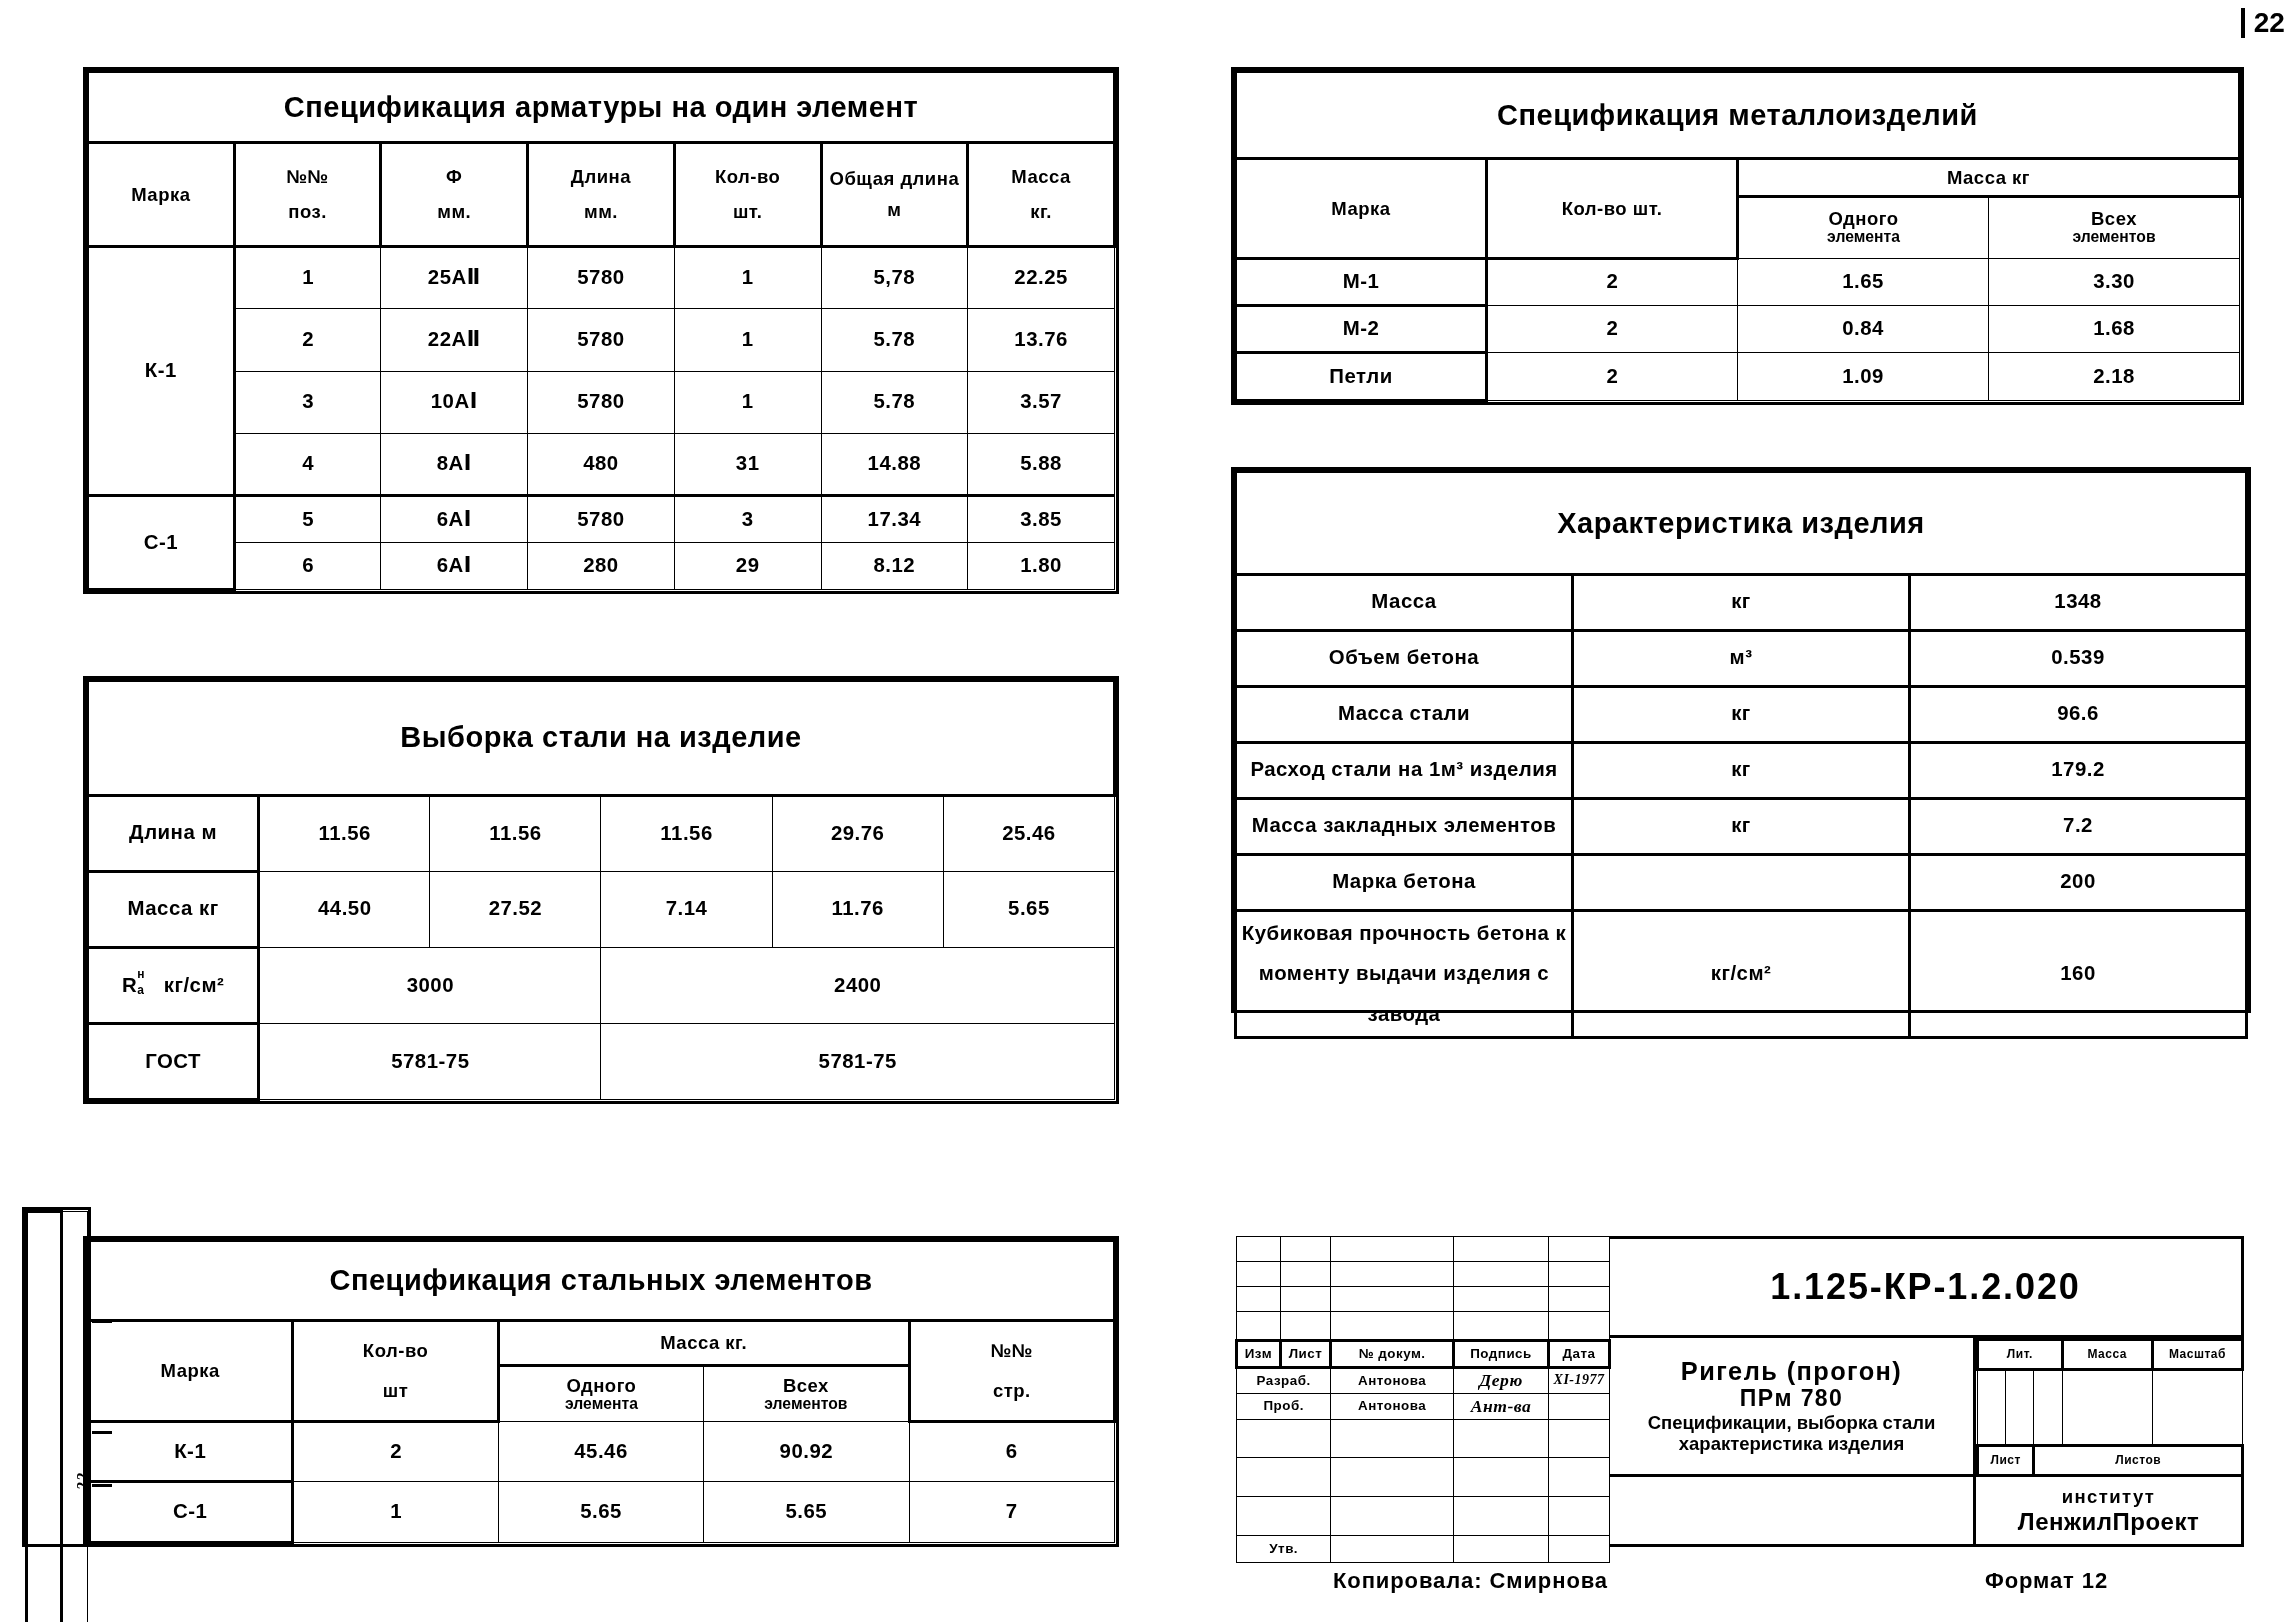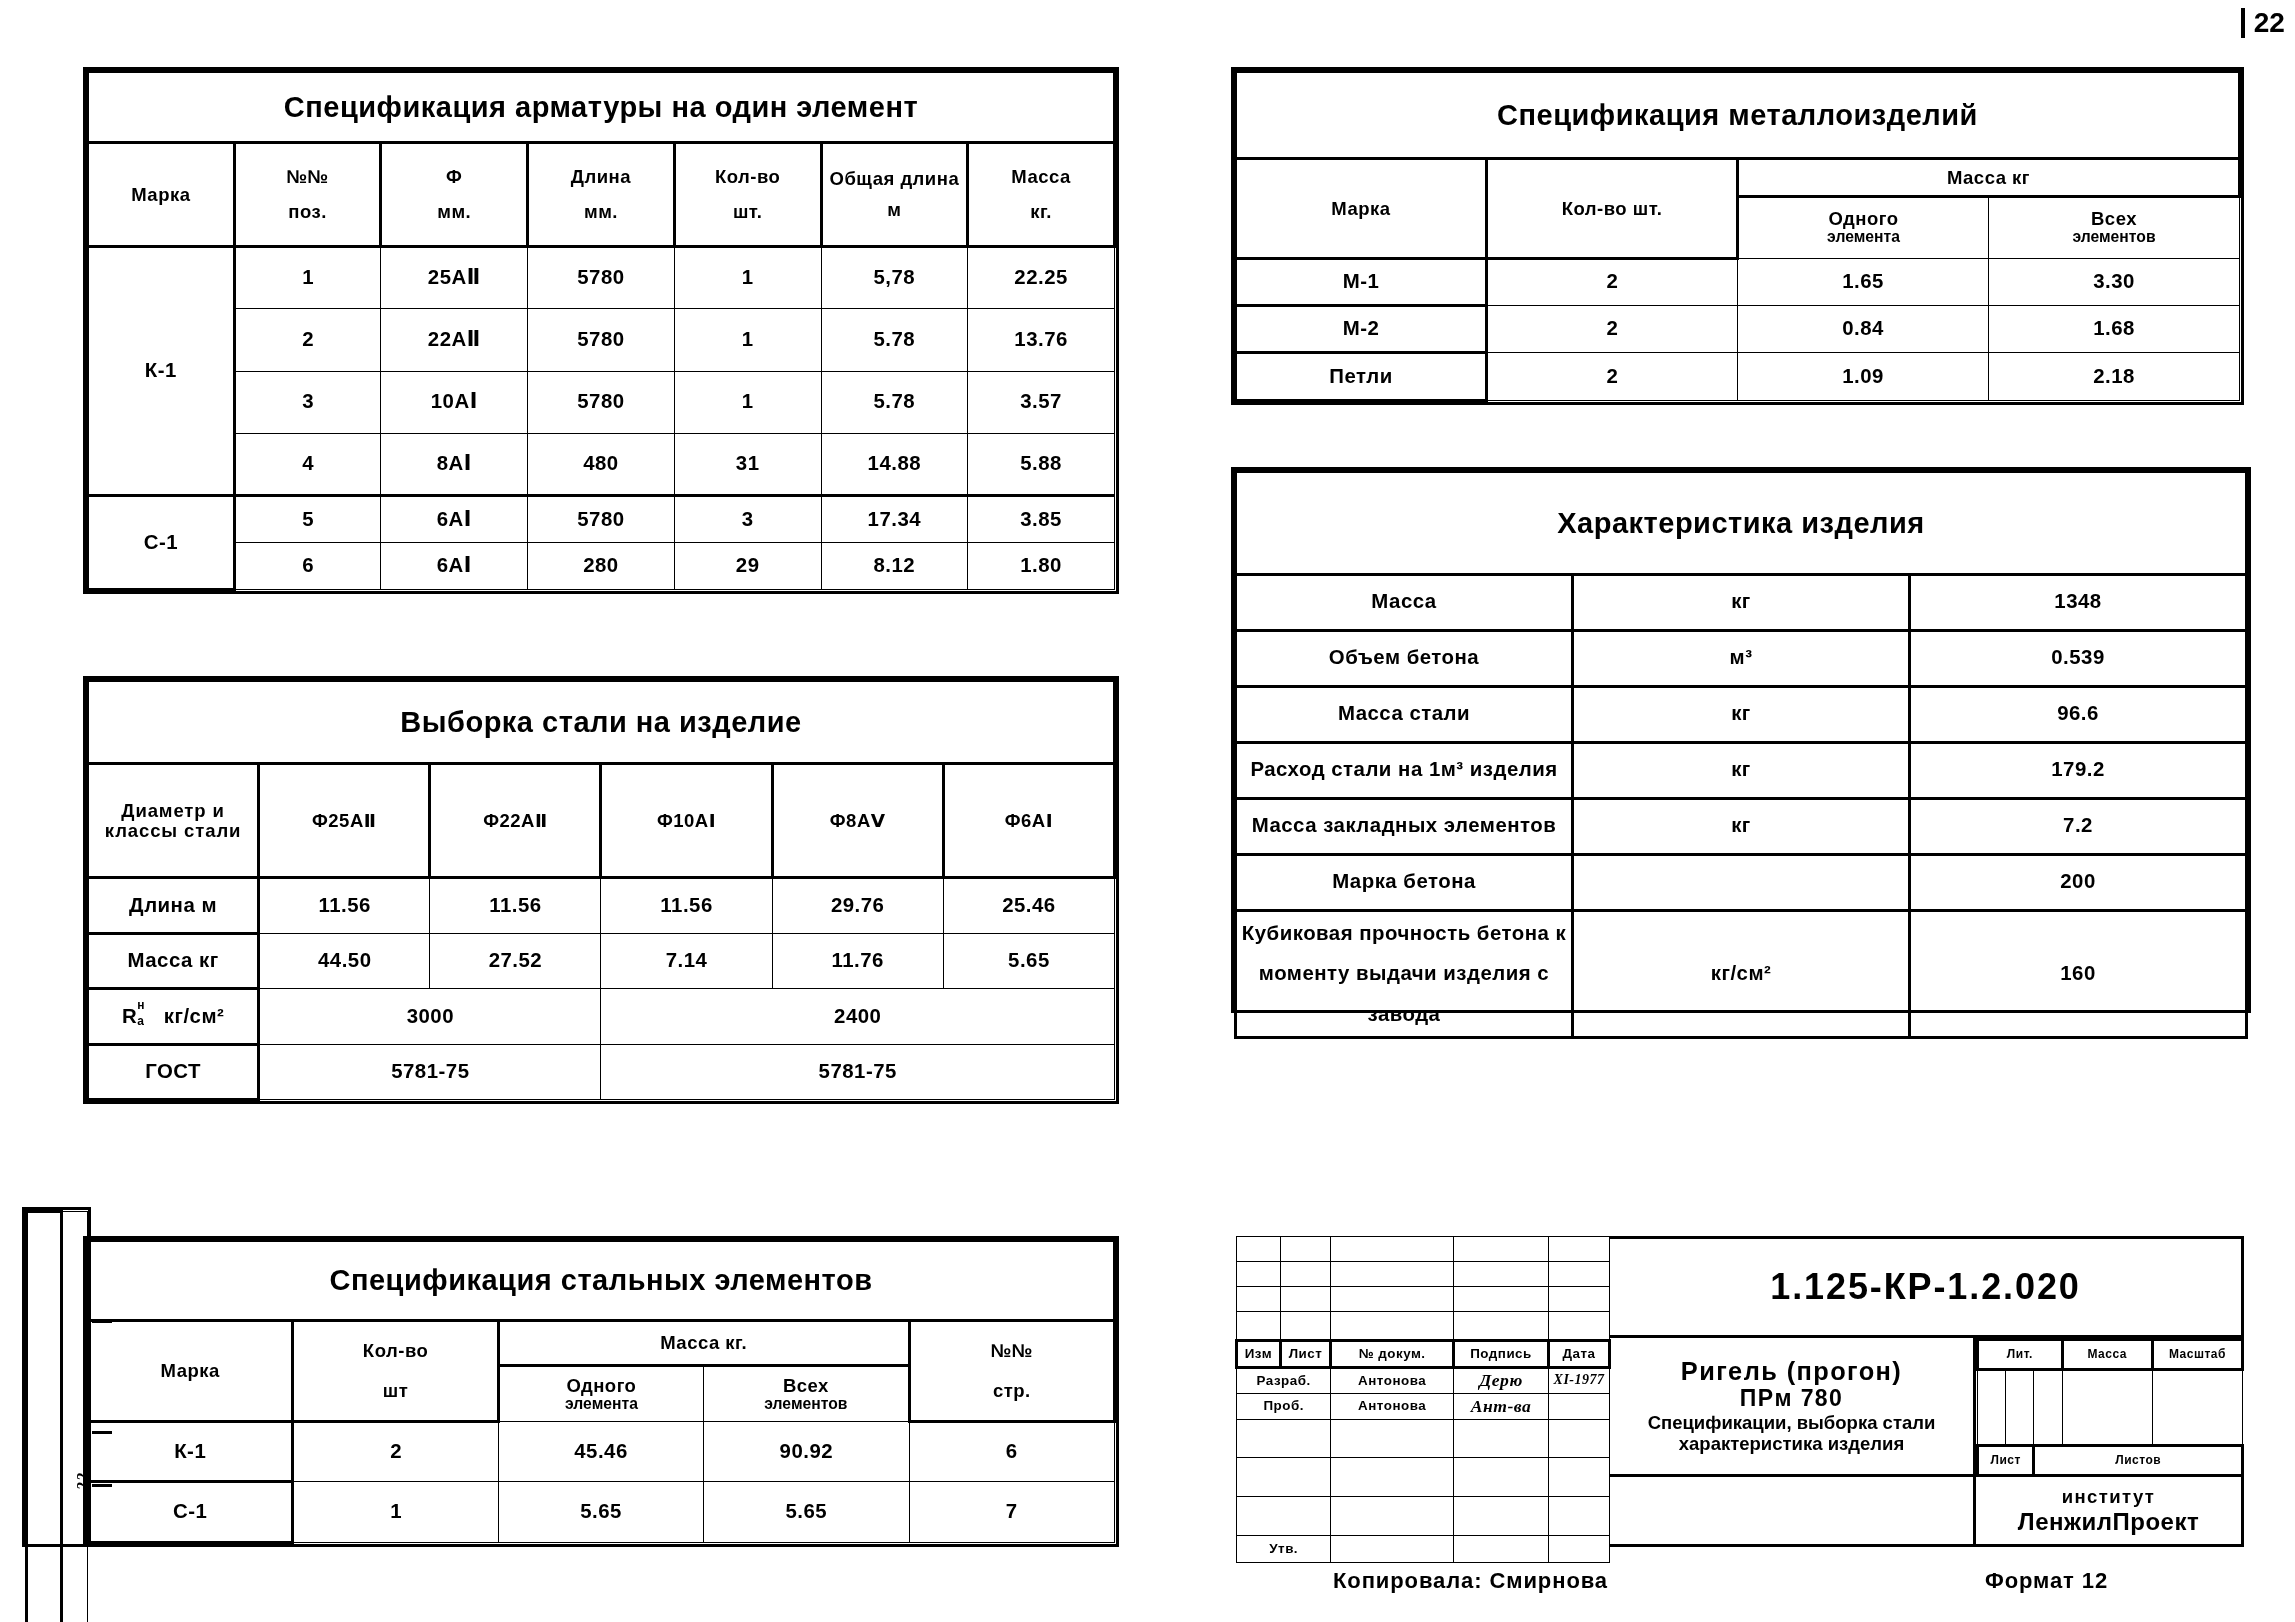--- a/index.html
+++ b/index.html
@@ -178,28 +178,20 @@
   </tbody>
     </table>
 </div>
 
 <div class="abs panel" style="left:83px;top:676px;width:1036px;height:428px;">
   <table class="t">
     <tbody>
         <tr>
       <td class="thick ttl" colspan="6" style="height:78px;">Выборка   стали   на   изделие</td>
     </tr>
-    <tr style="height:113px;">
-      <td class="thick hd lft" style="width:42.2%;letter-spacing:0.9px;">Диаметр и классы стали</td>
-      <td class="thick hd" style="width:11.6%;">Ф25АⅡ</td>
-      <td class="thick hd" style="width:11.6%;">Ф22АⅡ</td>
-      <td class="thick hd" style="width:11.6%;">Ф10АⅠ</td>
-      <td class="thick hd" style="width:11.6%;">Ф8АⅤ</td>
-      <td class="thick hd" style="width:11.4%;">Ф6АⅠ</td>
-    </tr>
     <tr style="height:55px;">
       <td class="thick cell lft">Длина  м</td>
       <td class="cell">11.56</td>
       <td class="cell">11.56</td>
       <td class="cell">11.56</td>
       <td class="cell">29.76</td>
       <td class="cell">25.46</td>
     </tr>
     <tr style="height:55px;">
       <td class="thick cell lft">Масса  кг</td>

